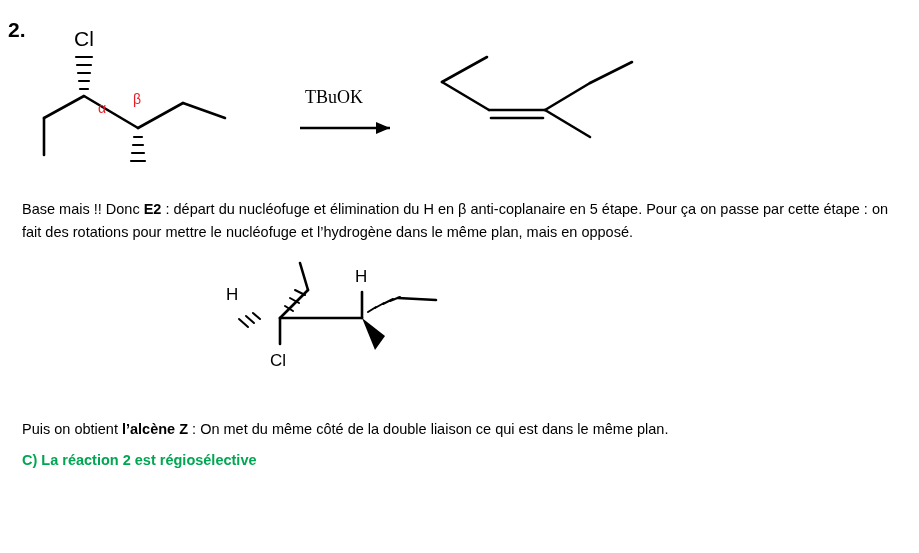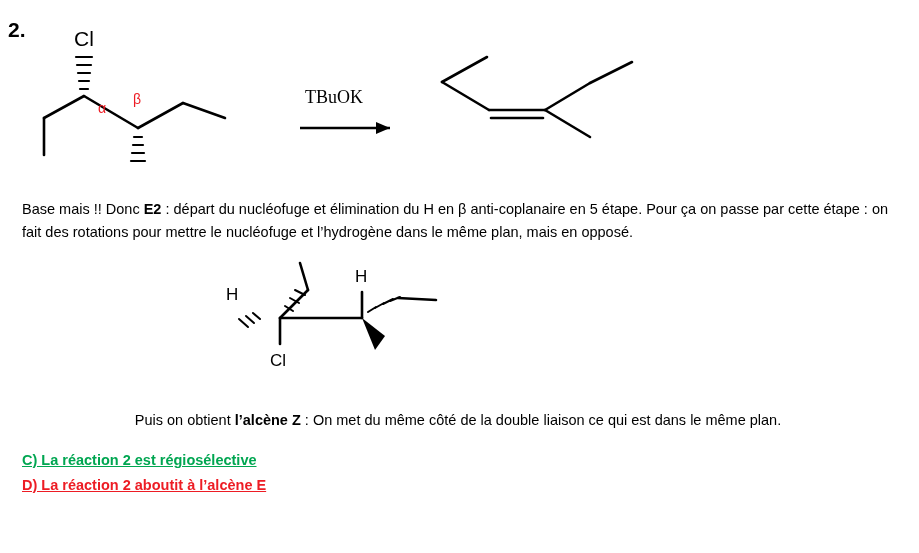--- a/index.html
+++ b/index.html
@@ -50,30 +50,28 @@
     font-family: "Liberation Sans", sans-serif;
     color: #000;
   }
   .para-1 {
     left: 22px;
     top: 198px;
     width: 872px;
   }
   .para-2 {
     left: 22px;
-    top: 409px;
+    top: 418px;
     width: 872px;
-    text-align: center;
   }
   .ans {
     position: absolute;
     font-size: 14.5px;
     font-weight: bold;
     font-family: "Liberation Sans", sans-serif;
-    text-decoration: underline;
   }
   .ans-c {
     left: 22px;
     top: 452px;
     color: #00a651;
   }
   .ans-d {
     left: 22px;
     top: 477px;
     color: #ed1c24;
@@ -191,15 +189,14 @@
       <text x="175" y="24" font-family="Liberation Sans, sans-serif" font-size="17" fill="#000">H</text>
       <text x="90" y="108" font-family="Liberation Sans, sans-serif" font-size="17" fill="#000">Cl</text>
     </svg>
   </div>
 
   <div class="para para-2">
     <span>Puis on obtient </span><b>l’alcène Z</b><span> : On met du même côté de la double liaison ce qui est dans le même plan.</span>
   </div>
 
   <div class="ans ans-c">C) La réaction 2 est régiosélective</div>
-  <div class="ans ans-d">D) La réaction 2 aboutit à l’alcène E</div>
 
 </div>
 
 </body></html>

